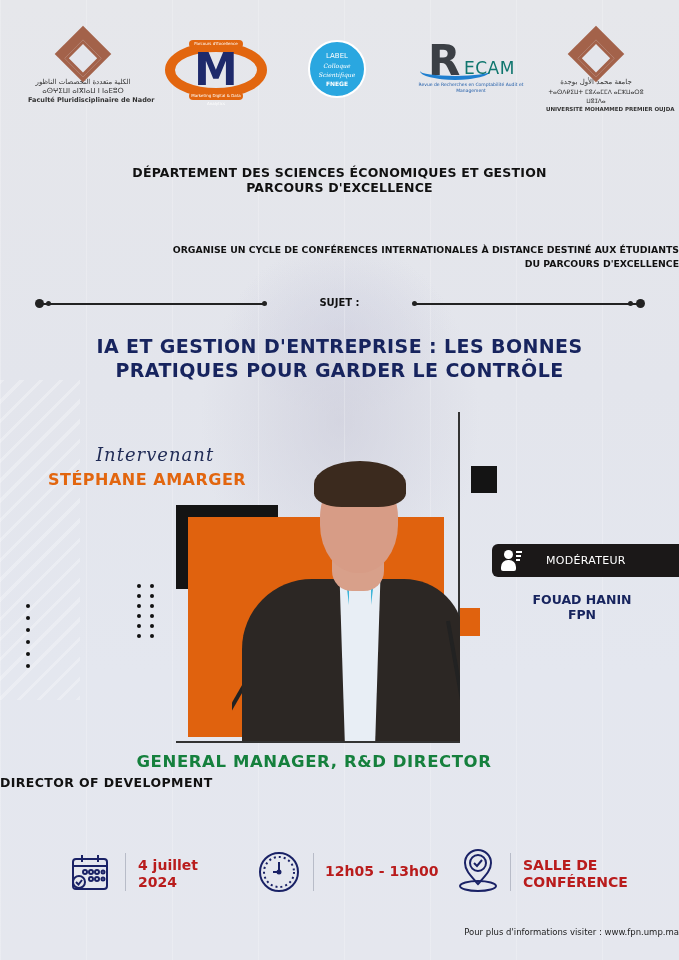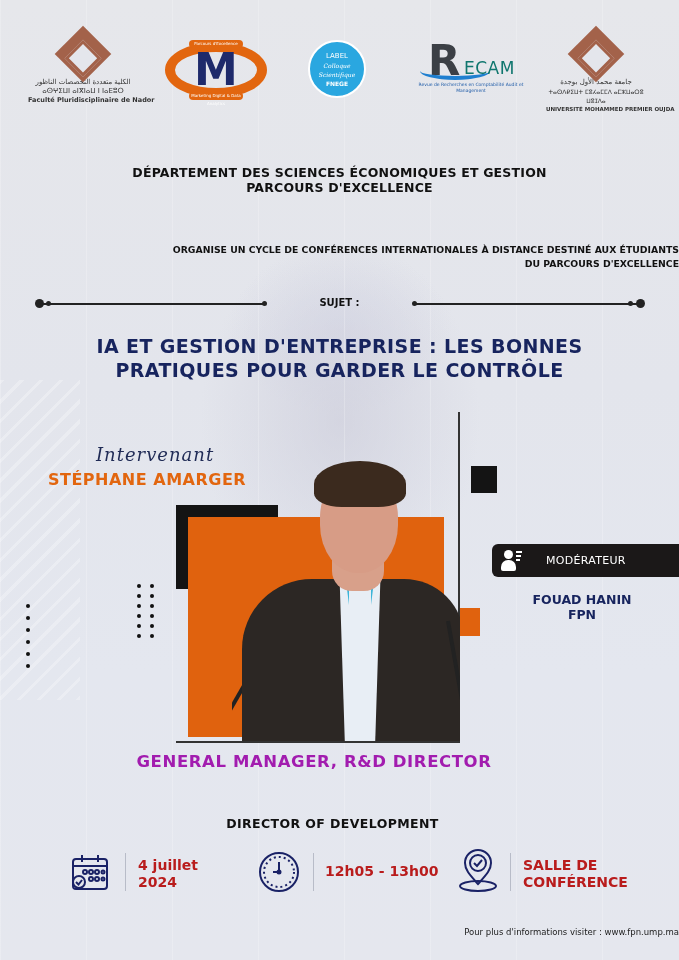--- a/index.html
+++ b/index.html
@@ -124,22 +124,22 @@
     
     .mod-box { left: 492px; top: 544px; width: 190px; height: 33px; background: #1b1818; border-radius: 6px 0 0 6px; color: #fff; display: flex; align-items: center; }
     .mod-icon { width: 34px; height: 33px; position: relative; }
     .mod-icon .h { position: absolute; left: 12px; top: 6px; width: 9px; height: 9px; border-radius: 50%; background: #fff; }
     .mod-icon .b { position: absolute; left: 9px; top: 16px; width: 15px; height: 11px; border-radius: 7px 7px 2px 2px; background: #fff; }
     .mod-icon .ln { position: absolute; left: 24px; height: 1.5px; background: #fff; }
     .mod-label { font-weight: normal; font-size: 11px; margin-left: 20px; letter-spacing: 0.3px; }
     .mod-name { left: 492px; top: 592px; width: 180px; text-align: center; font-weight: bold; font-size: 12.5px; line-height: 15px; color: #17245e; }
 
     
-    .role1 { left: 0; top: 752px; width: 628px; text-align: center; font-weight: bold; font-size: 16.5px; color: #a21caf; letter-spacing: 0.6px; }
-    .role2 { left: 0; top: 816px; width: 665px; text-align: center; font-weight: bold; font-size: 12.5px; color: #111; letter-spacing: 0.4px; }
+    .role1 { left: 0; top: 752px; width: 628px; text-align: center; font-weight: bold; font-size: 16.5px; color: #15803d; letter-spacing: 0.6px; }
+    .role2 { left: 0; top: 775px; width: 665px; font-weight: bold; font-size: 12.5px; color: #111; letter-spacing: 0.4px; }
 
     
     .info-icon { position: absolute; }
     .info-sep { position: absolute; width: 1px; height: 38px; background: #b8bcc8; }
     .info-text { position: absolute; font-weight: bold; font-size: 14px; line-height: 17px; color: #b91c1c; }
 
     .footer { left: 0; top: 927px; width: 679px; text-align: right; font-size: 8.5px; color: #222; }
   </style>
 </head>
 <body>

